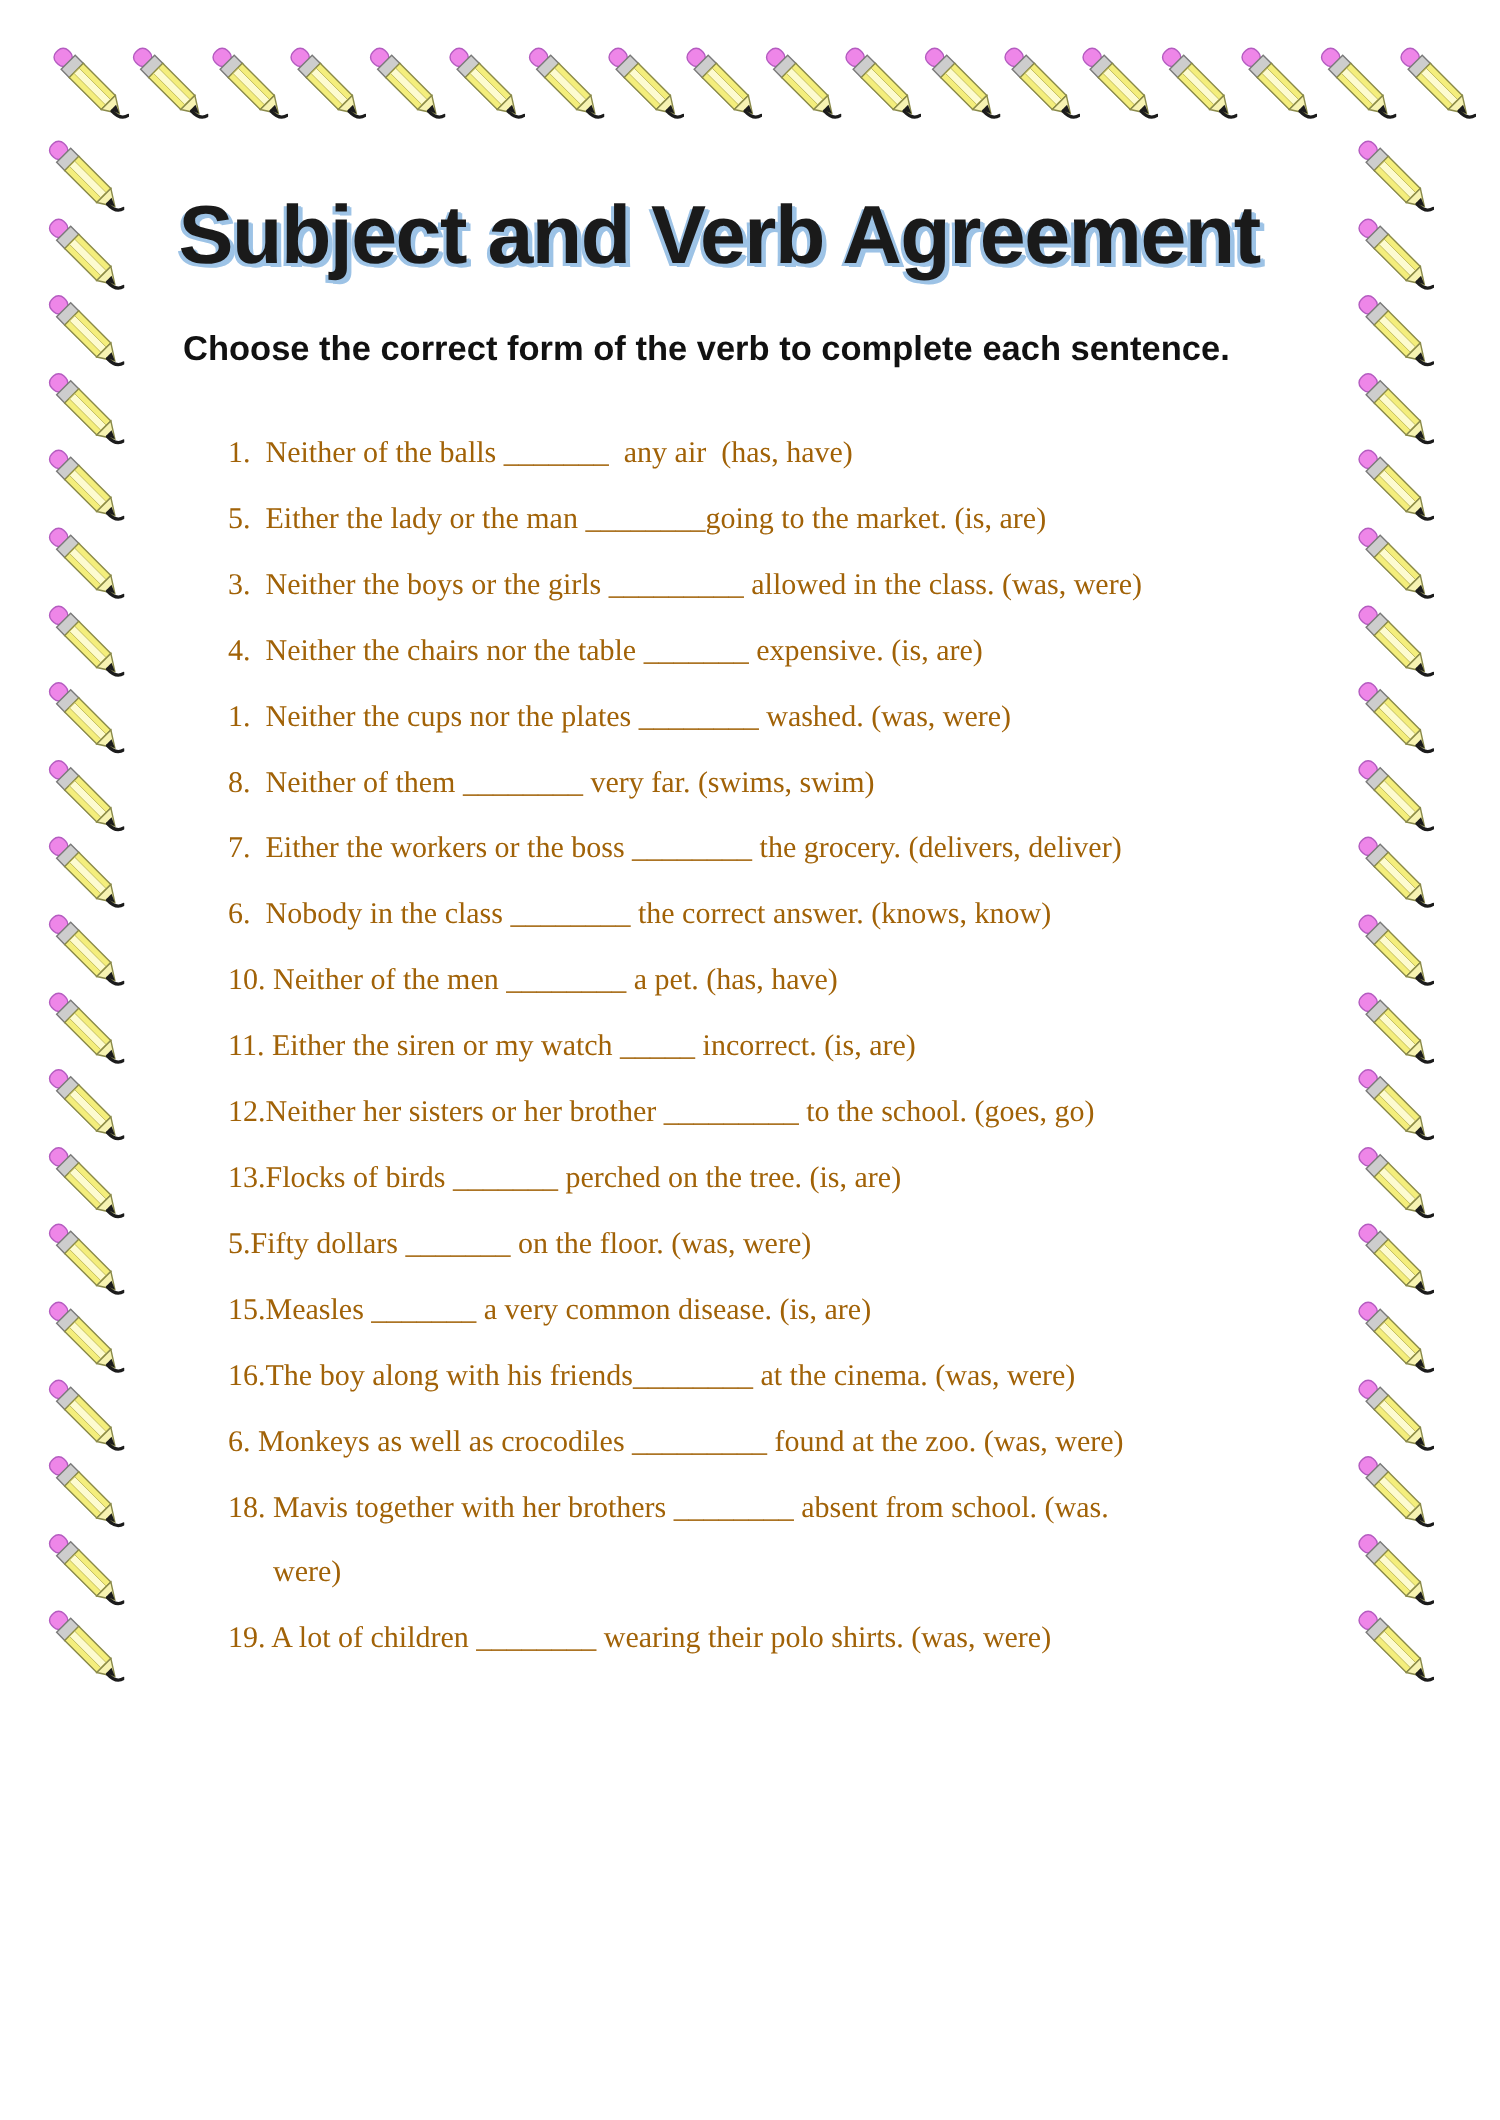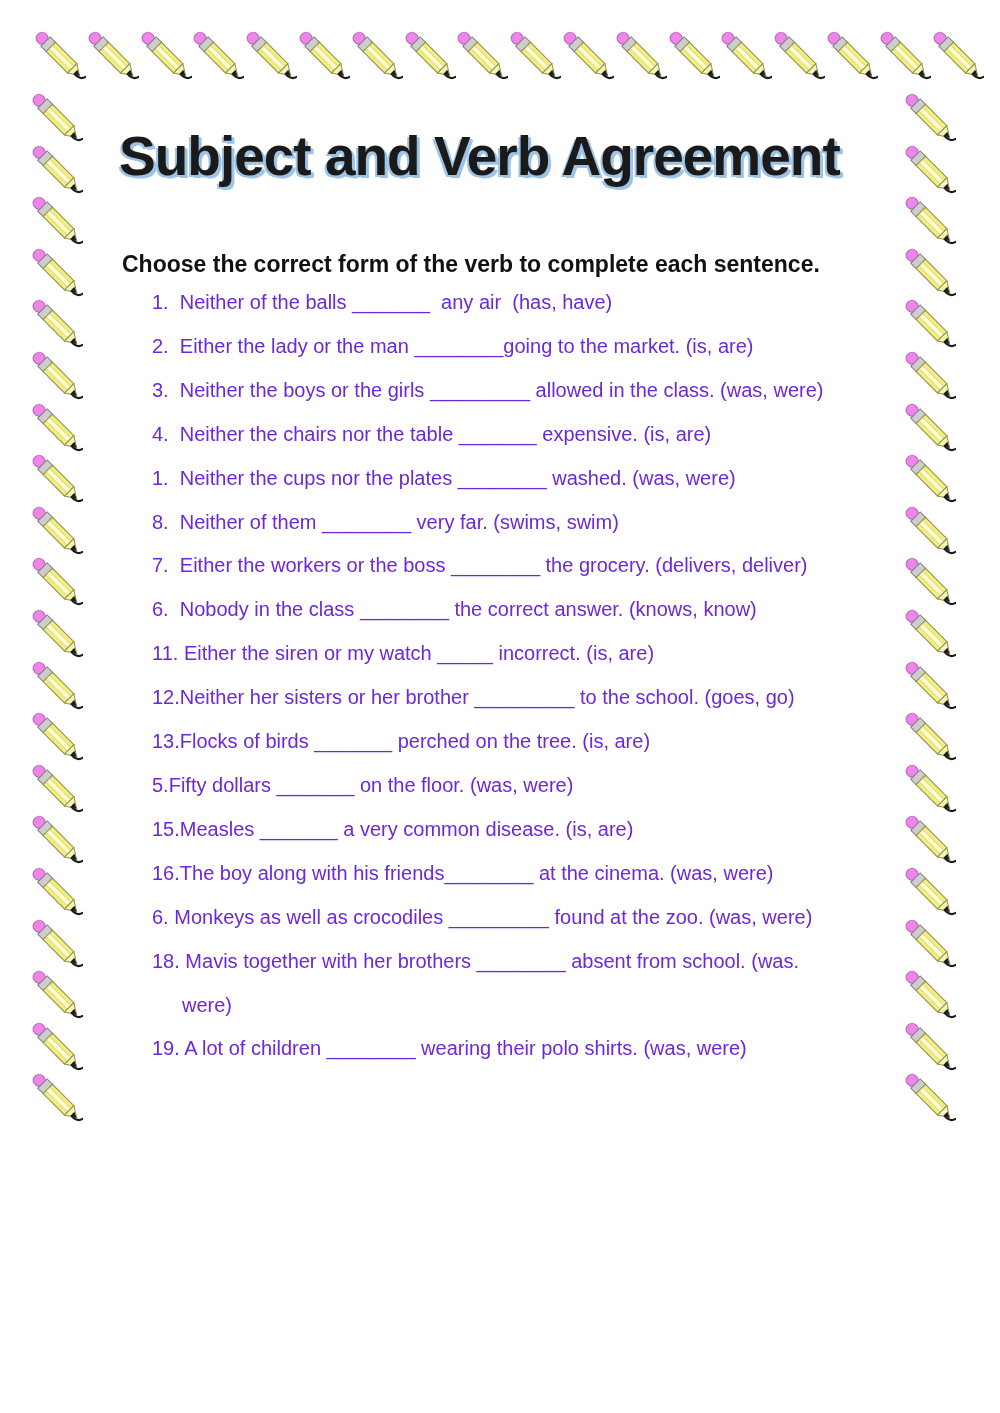--- a/index.html
+++ b/index.html
@@ -13,25 +13,25 @@
   .title {
     position:absolute; left:119px; top:124px;
     font-size:55px; font-weight:bold; letter-spacing:-1px; white-space:pre;
     color:var(--title-text,#1a1a1a);
     text-shadow:-2px 2px 0 var(--title-shadow,#9dc3e6),
                  2px 2px 0 var(--title-shadow,#9dc3e6),
                  3px 3px 0 var(--title-shadow,#9dc3e6);
   }
   .subtitle {
     position:absolute; left:122px; top:219px;
-    font-size:23px; font-weight:bold; color:#111; white-space:pre;margin-top:32px;
+    font-size:23px; font-weight:bold; color:#111; white-space:pre;
   }
   .items {
     position:absolute; left:152px; top:281px;
-    font-size:20px; color:#6d28d9;
+    font-size:20px; color:#a16207;font-family:Liberation Serif, serif;
   }
   .item { white-space:pre; line-height:43.9px; }
   .item .line { white-space:pre; }
   .item .cont { padding-left:30px; }
   .footer {
     position:absolute; left:697px; top:1372px;
     display:flex; align-items:center;
   }
   .logo-grid {
     display:grid; grid-template-columns:14px 14px; grid-template-rows:15px 15px;
@@ -324,27 +324,28 @@
         <use href="#pencil-sym"></use>
       </svg>
     </div>
 
   <div class="title">Subject and Verb Agreement</div>
 
   <div class="subtitle">Choose the correct form of the verb to complete each sentence.</div>
 
   <div class="items" id="items">
       <div class="item"><div class="line">1.  Neither of the balls _______  any air  (has, have)</div></div>
-      <div class="item"><div class="line">2.  Either the lady or the man ________going to the market. (is, are)</div></div>
+      <div class="item"><div class="line">5.  Either the lady or the man ________going to the market. (is, are)</div></div>
       <div class="item"><div class="line">3.  Neither the boys or the girls _________ allowed in the class. (was, were)</div></div>
       <div class="item"><div class="line">4.  Neither the chairs nor the table _______ expensive. (is, are)</div></div>
       <div class="item"><div class="line">1.  Neither the cups nor the plates ________ washed. (was, were)</div></div>
       <div class="item"><div class="line">8.  Neither of them ________ very far. (swims, swim)</div></div>
       <div class="item"><div class="line">7.  Either the workers or the boss ________ the grocery. (delivers, deliver)</div></div>
       <div class="item"><div class="line">6.  Nobody in the class ________ the correct answer. (knows, know)</div></div>
+      <div class="item"><div class="line">10. Neither of the men ________ a pet. (has, have)</div></div>
       <div class="item"><div class="line">11. Either the siren or my watch _____ incorrect. (is, are)</div></div>
       <div class="item"><div class="line">12.Neither her sisters or her brother _________ to the school. (goes, go)</div></div>
       <div class="item"><div class="line">13.Flocks of birds _______ perched on the tree. (is, are)</div></div>
       <div class="item"><div class="line">5.Fifty dollars _______ on the floor. (was, were)</div></div>
       <div class="item"><div class="line">15.Measles _______ a very common disease. (is, are)</div></div>
       <div class="item"><div class="line">16.The boy along with his friends________ at the cinema. (was, were)</div></div>
       <div class="item"><div class="line">6. Monkeys as well as crocodiles _________ found at the zoo. (was, were)</div></div>
       <div class="item"><div class="line">18. Mavis together with her brothers ________ absent from school. (was.</div><div class="line cont">were)</div></div>
       <div class="item"><div class="line">19. A lot of children ________ wearing their polo shirts. (was, were)</div></div>
     </div>

